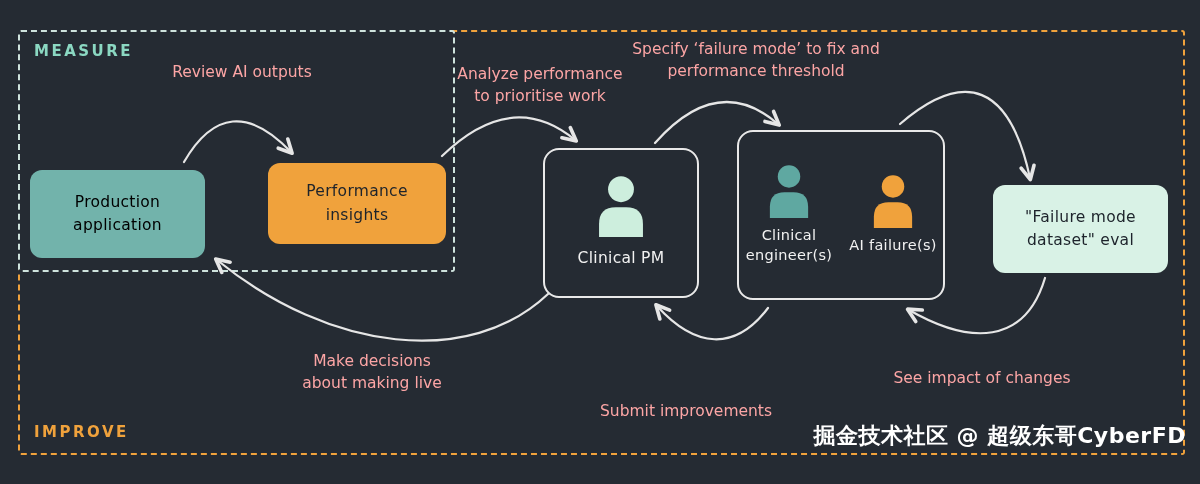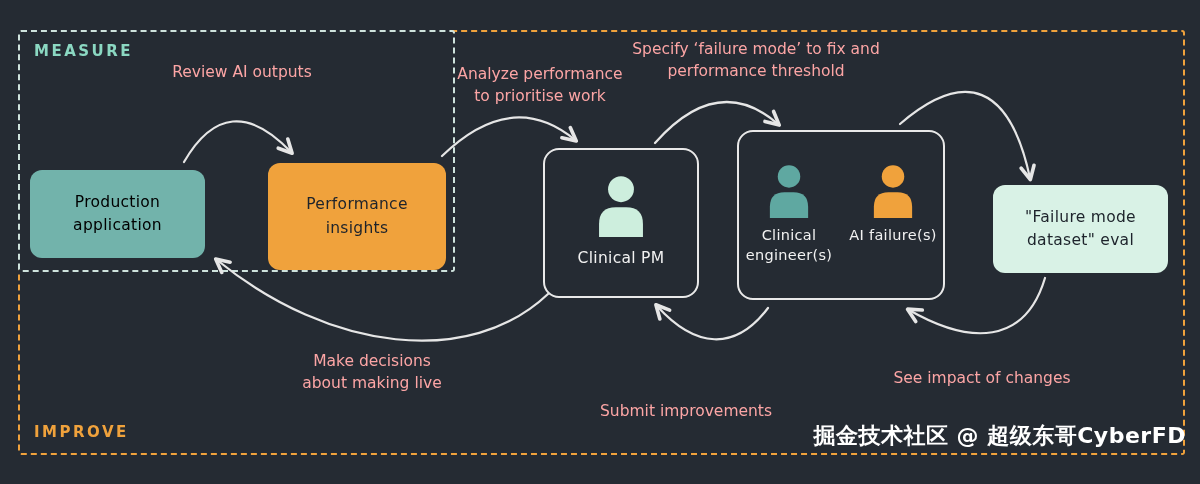--- a/index.html
+++ b/index.html
@@ -23,26 +23,26 @@
   .node {
     position:absolute; display:flex; align-items:center; justify-content:center;
     flex-direction:column; text-align:center; border-radius:12px;
     font-size:15.5px; line-height:1.5; letter-spacing:0.3px;
   }
   .fill-teal   { background:#72b3ab; color:#000000; }
   .fill-orange { background:#f0a23c; color:#1d232b; }
   .fill-mint   { background:#d9f2e6; color:#1d232b; }
   .outline { border:2.5px solid #e9e9e9; border-radius:16px; background:transparent; color:#f2f2f2; }
   .node-production { left:30px; top:170px; width:175px; height:88px; padding:0 26px; }
-  .node-insights   { left:268px; top:163px; width:178px; height:107px; padding:0 30px; }
+  .node-insights   { left:268px; top:163px; width:178px; height:81px; padding:0 30px; }
   .node-pm         { left:543px; top:148px; width:156px; height:150px; gap:10px; }
   .node-engineers  { left:737px; top:130px; width:208px; height:170px; }
   .node-eval       { left:993px; top:185px; width:175px; height:88px; padding:0 22px; }
   .node span.nlabel { display:block; width:100%; }
-  .eng-row { display:flex; gap:16px; align-items:flex-start; justify-content:center; }
+  .eng-row { display:flex; gap:16px; align-items:center; justify-content:center; }
   .eng { display:flex; flex-direction:column; align-items:center; gap:8px; width:88px; font-size:14.5px; line-height:1.35; }
   svg.person { display:block; }
   
   .alabel {
     position:absolute; transform:translate(-50%,-50%);
     color:#fca5a5; font-size:15.5px; line-height:1.45; text-align:center; white-space:nowrap;
   }
   .alabel.wrap { white-space:normal; }
   
   .watermark {

